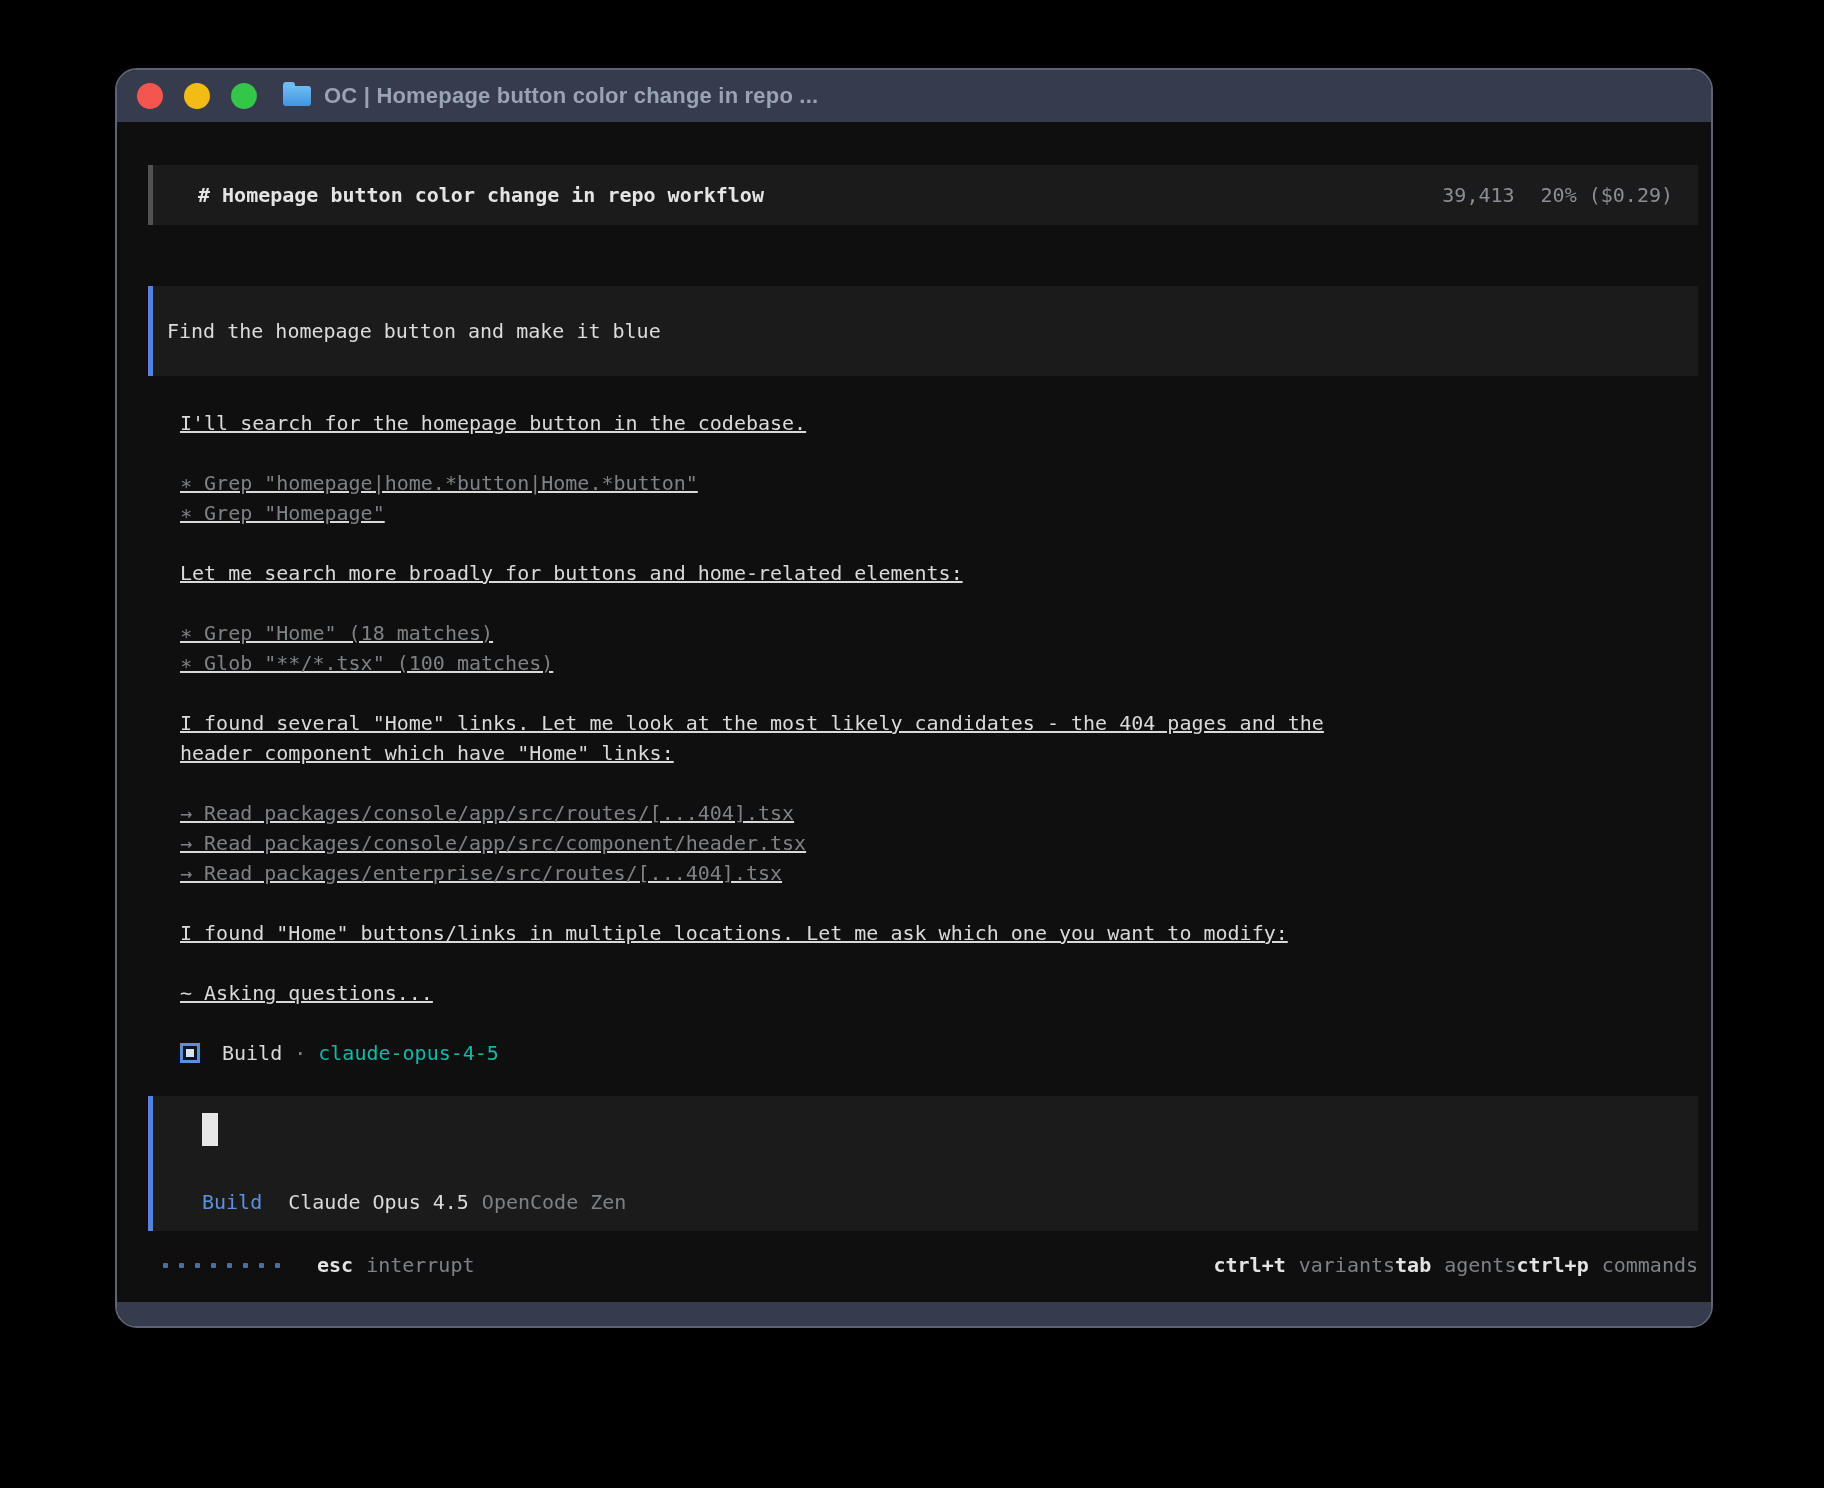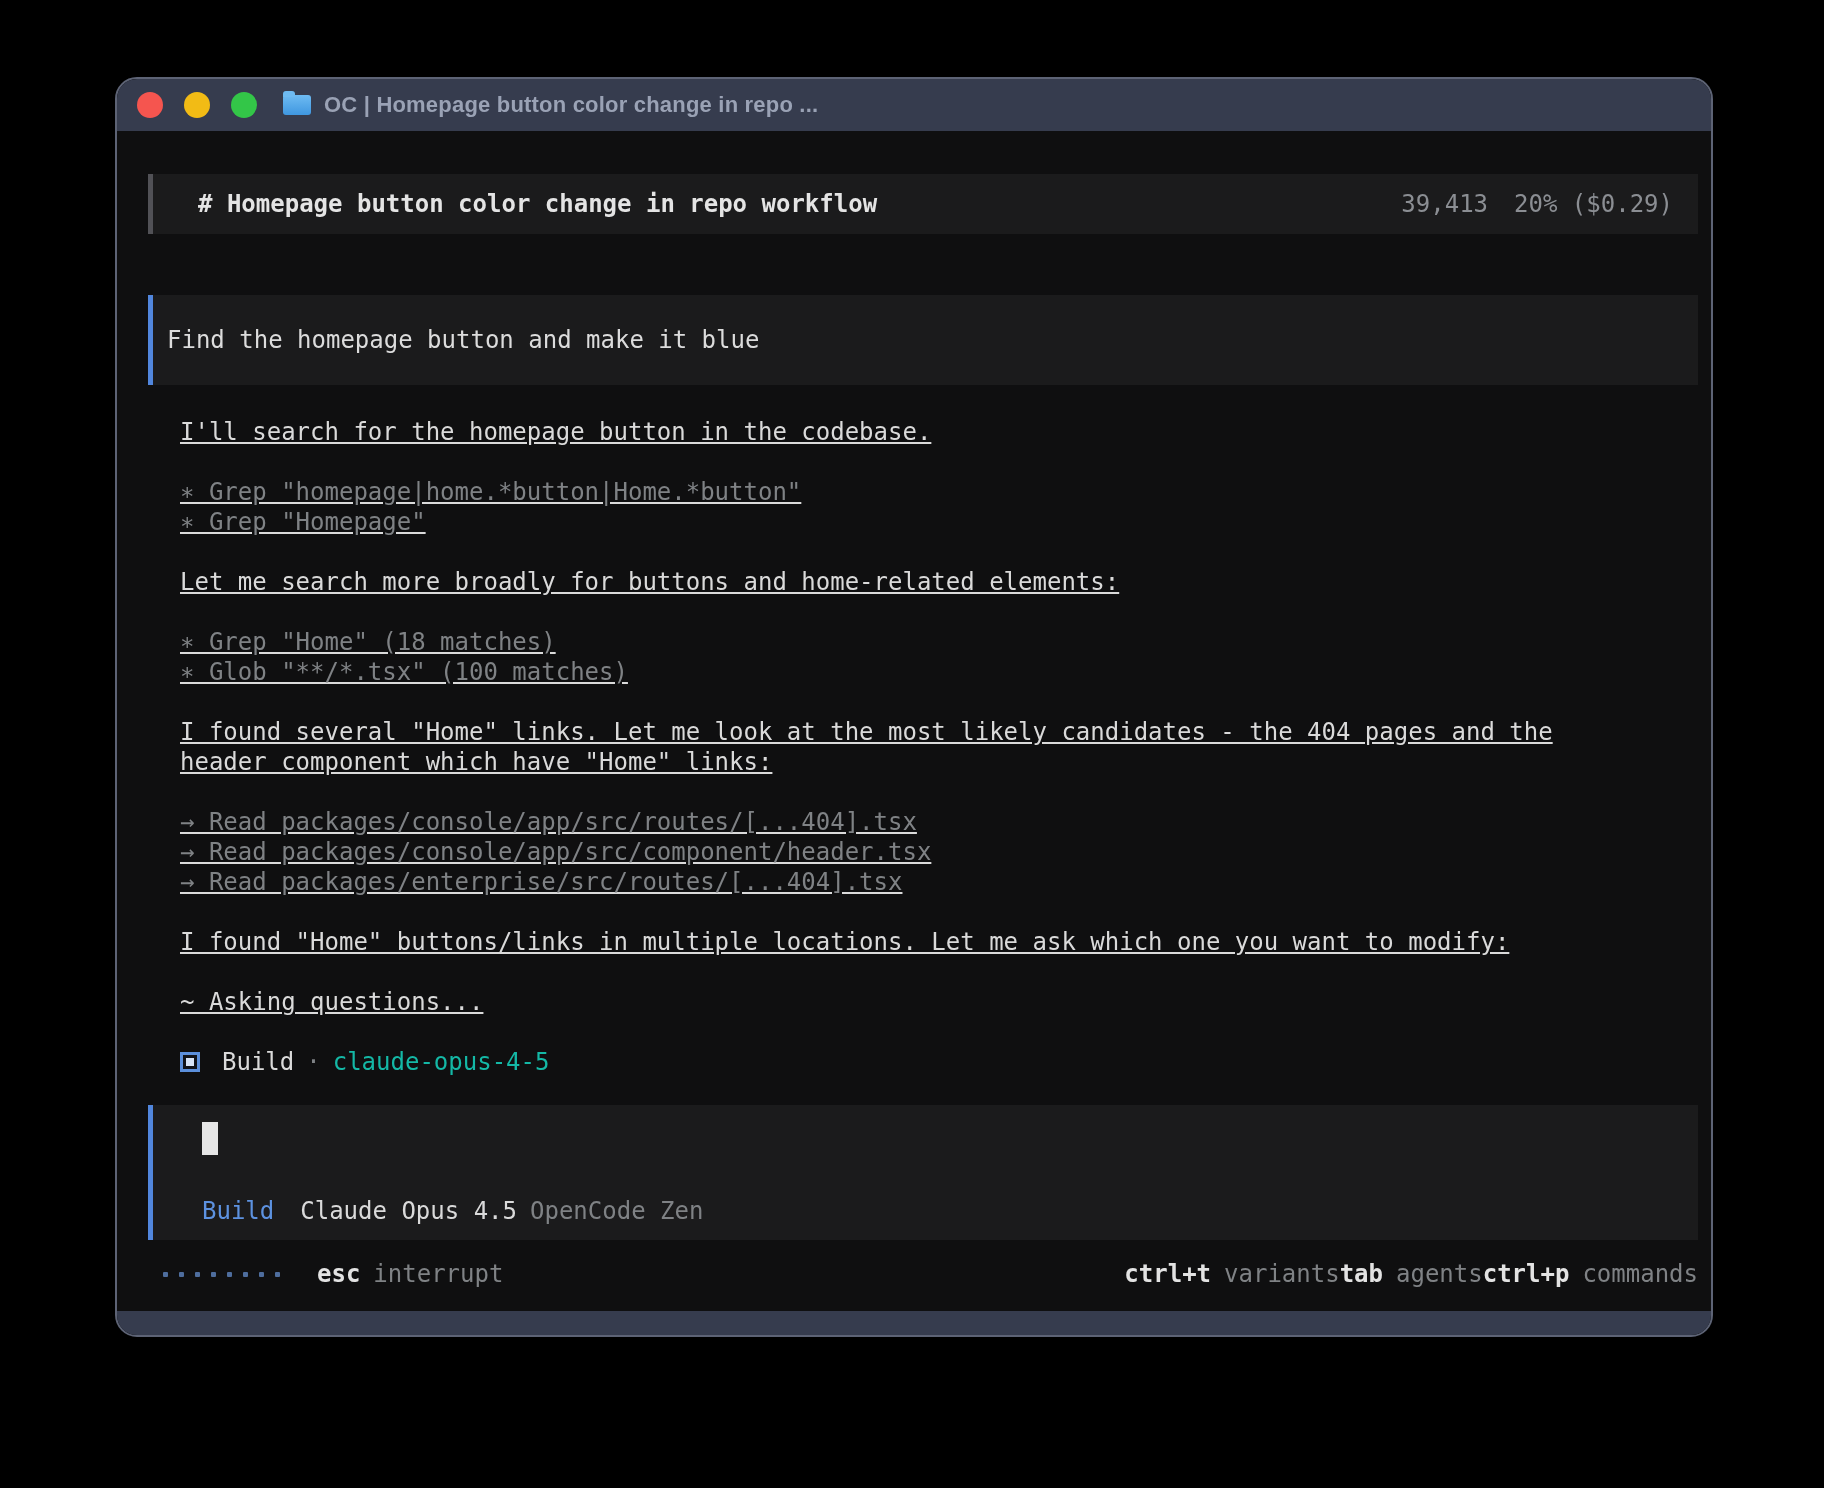--- a/index.html
+++ b/index.html
@@ -1,20 +1,20 @@
 <!DOCTYPE html>
 <html><head>
 <meta charset="utf-8">
 <style>
   * { margin:0; padding:0; box-sizing:border-box; }
   html,body { width:1824px; height:1488px; background:#000; overflow:hidden; }
   body { font-family:"DejaVu Sans Mono","Liberation Mono",monospace; }
 
   .window {
-    position:absolute; left:115px; top:77px; width:1598px; height:1260px;
+    position:absolute; left:115px; top:68px; width:1598px; height:1260px;
     background:#0f0f10; border:2px solid #5d6375; border-radius:22px;
     overflow:hidden;
   }
   .titlebar {
     height:52px; background:#363c4e; display:flex; align-items:center;
     font-family:"Liberation Sans","DejaVu Sans",sans-serif;
   }
   .traffic { display:flex; align-items:center; gap:21px; margin-left:20px; }
   .light { width:26px; height:26px; border-radius:50%; display:block; }
   .light.red    { background:#f5554f; }
@@ -22,21 +22,21 @@
   .light.green  { background:#33c648; }
   .folder { position:relative; width:28px; height:20px; margin-left:26px;
     background:linear-gradient(#6ebbf2,#3f97e0); border-radius:3px; }
   .folder::before { content:""; position:absolute; top:-4px; left:0;
     width:12px; height:6px; background:#6ebbf2; border-radius:3px 3px 0 0; }
   .win-title { margin-left:13px; font-size:22px; font-weight:bold; color:#9aa2b5; letter-spacing:0.2px; }
 
   .term {
     position:absolute; top:52px; left:0; right:0; bottom:24px;
     background:#0f0f10; padding:0 13px 0 31px;
-    font-size:24px; color:#dadada;
+    font-size:20px; color:#dadada;
   }
   .bottom-strip { position:absolute; left:0; right:0; bottom:0; height:24px; background:#363c4e; }
 
   .block { background:#1b1b1c; }
   .header-block {
     margin-top:43px; height:60px; display:flex; align-items:center;
     border-left:5px solid #515156; padding:0 25px 0 45px;
   }
   .h-title { font-weight:bold; color:#e4e4e4; }
   .h-stats { margin-left:auto; color:#8b8e93; display:flex; gap:26px; }

